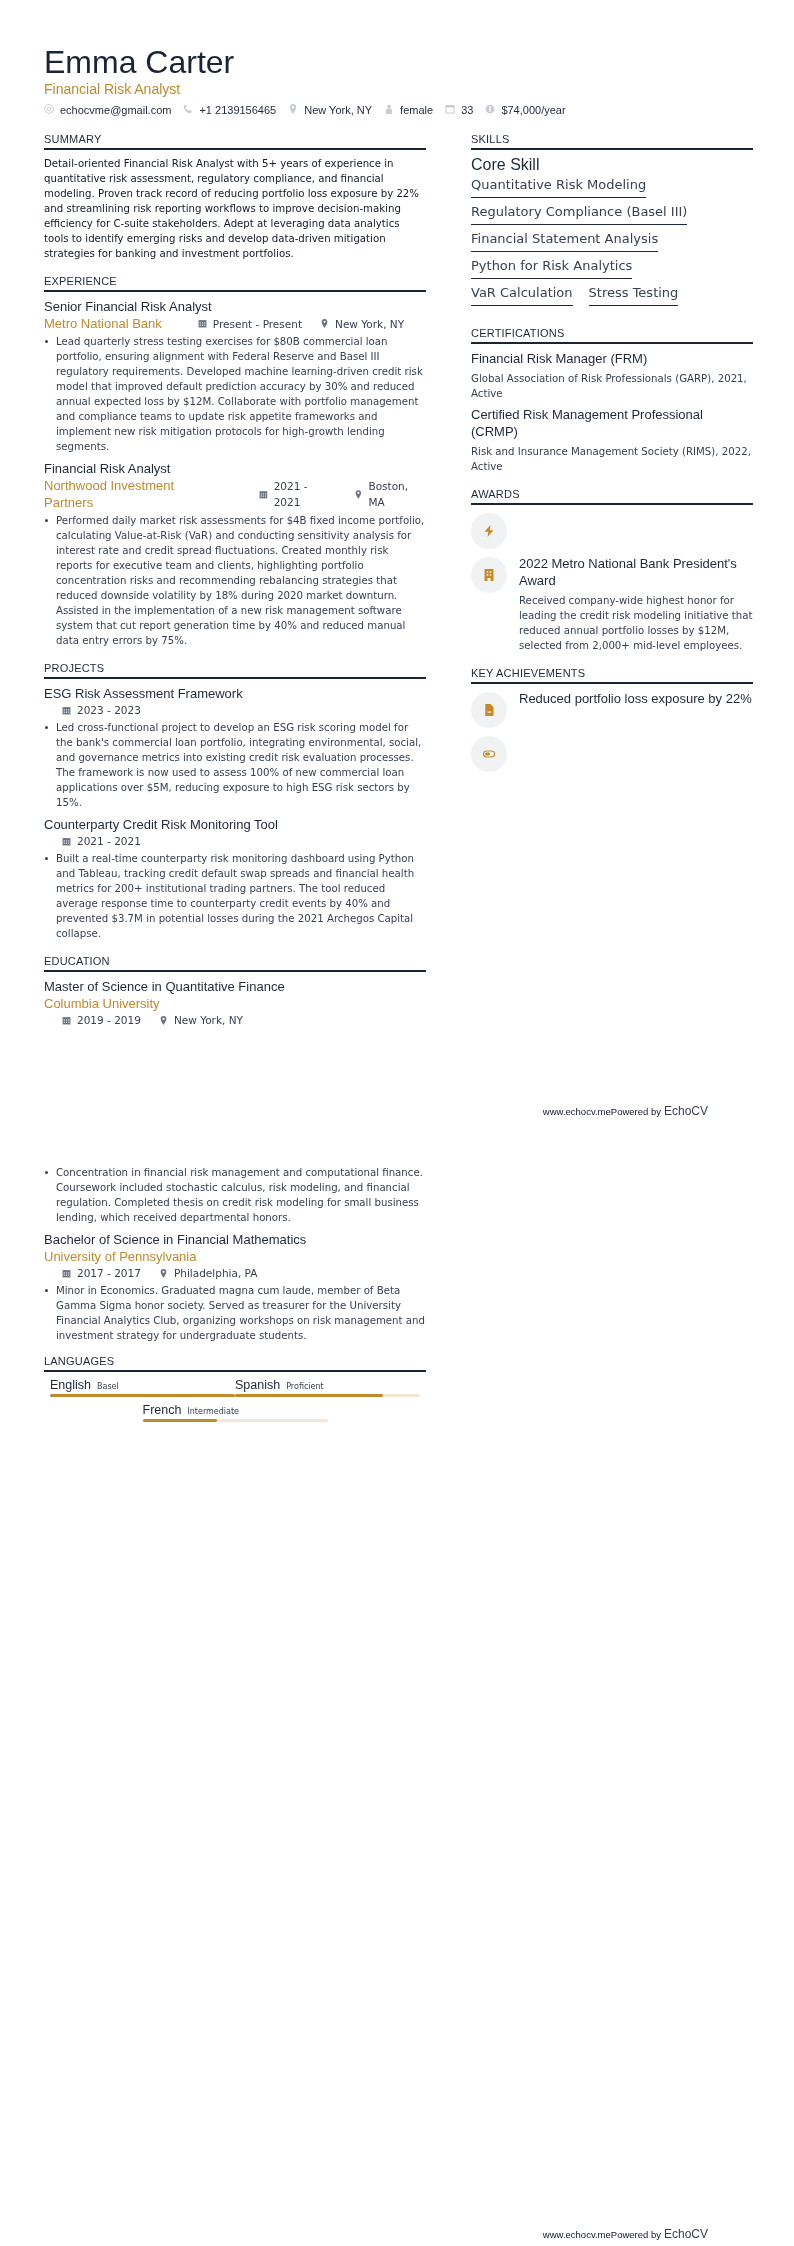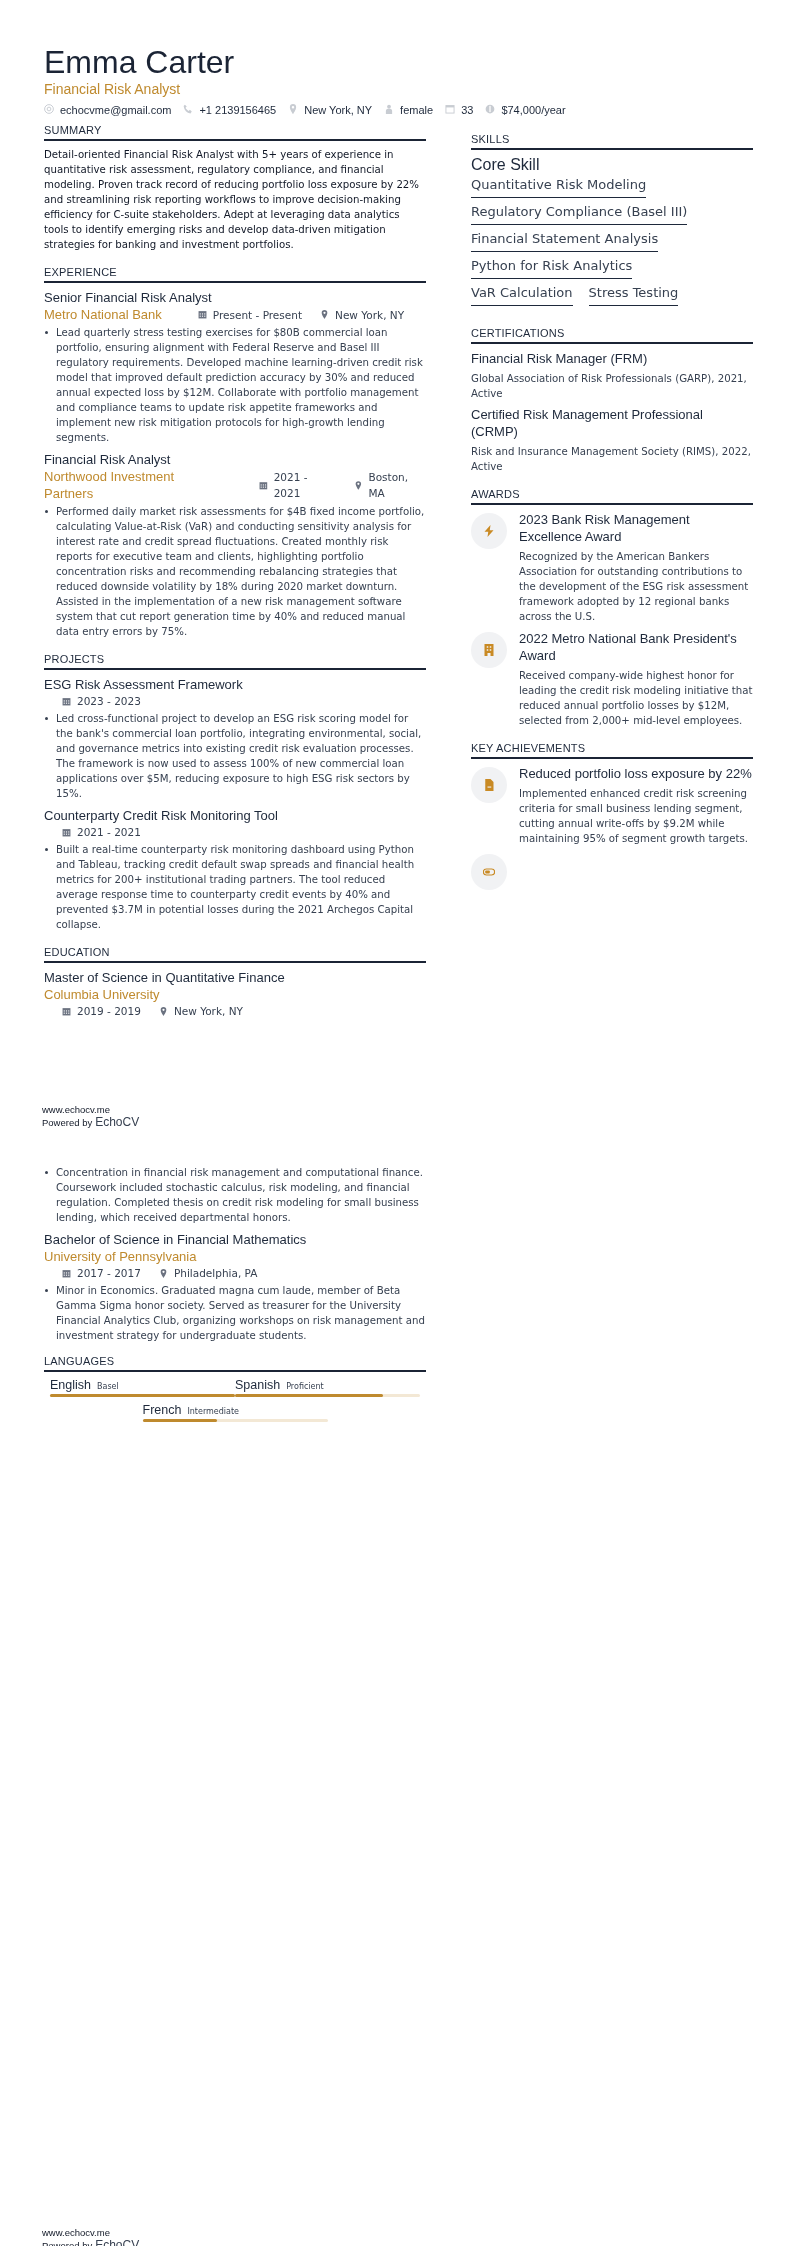--- a/index.html
+++ b/index.html
@@ -54,21 +54,21 @@
   .award-desc { font-size: 10.2px; color: #374151; line-height: 15px; }
 
   .langs { display: flex; flex-wrap: wrap; justify-content: center; }
   .lang { width: 185px; margin-bottom: 6px; }
   .lang-head { display: flex; align-items: baseline; }
   .lang-name { font-family: "Liberation Sans", sans-serif; font-size: 12.5px; color: #1e293b; margin-right: 6px; }
   .lang-level { font-size: 8px; color: #374151; }
   .lang-bar { height: 3px; background: #f3e8d5; border-radius: 2px; margin-top: 2px; position: relative; }
   .lang-fill { position: absolute; left: 0; top: 0; height: 3px; background: #bf8a2e; border-radius: 2px; }
 
-  .footer { position: absolute; left: 42px; right: 42px; display: flex; justify-content: flex-end; align-items: baseline; font-family: "Liberation Sans", sans-serif; font-size: 9.5px; color: #111827; flex-direction: column; }
+  .footer { position: absolute; left: 42px; right: 42px; display: flex; justify-content: flex-end; align-items: baseline; font-family: "Liberation Sans", sans-serif; font-size: 9.5px; color: #111827; }
   .footer .brand { font-size: 12px; color: #374151; margin-left: 3px; }
   .footer .pw { font-size: 9.5px; }
 </style>
 </head>
 <body>
 
 <div class="page page1">
 
   <div class="header">
     <div class="name">Emma Carter</div>
@@ -122,21 +122,21 @@
             <svg viewBox="0 0 16 16">
               <circle cx="8" cy="8" r="7"></circle>
               <rect x="7" y="3" width="2" height="10" fill="#fff"></rect>
             </svg>
           </span>
         <span>$74,000/year</span>
       </span>
     </div>
   </div>
 
-  <div class="col-left" style="top:124px;">
+  <div class="col-left" style="top:133px;">
 
     <div class="section">
       <div class="sec-title">SUMMARY</div>
       <div class="para">Detail-oriented Financial Risk Analyst with 5+ years of experience in quantitative risk assessment, regulatory compliance, and financial modeling. Proven track record of reducing portfolio loss exposure by 22% and streamlining risk reporting workflows to improve decision-making efficiency for C-suite stakeholders. Adept at leveraging data analytics tools to identify emerging risks and develop data-driven mitigation strategies for banking and investment portfolios.</div>
     </div>
 
     <div class="section">
       <div class="sec-title">EXPERIENCE</div>
 
       <div class="entry">
@@ -299,24 +299,20 @@
     </div>
 
     <div class="section">
       <div class="sec-title">AWARDS</div>
       <div class="award">
         <div class="award-icon">
             <svg viewBox="0 0 16 16">
               <path d="M10 0L2 9h5l-1 7 8-9H9z"></path>
             </svg>
           </div>
-        <div class="award-body">
-          <div class="award-title">2023 Bank Risk Management Excellence Award</div>
-          <div class="award-desc">Recognized by the American Bankers Association for outstanding contributions to the development of the ESG risk assessment framework adopted by 12 regional banks across the U.S.</div>
-        </div>
       </div>
       <div class="award">
         <div class="award-icon">
             <svg viewBox="0 0 16 16">
               <rect x="2" y="0" width="12" height="16"></rect>
               <rect x="5" y="3" width="2" height="2" fill="#f1f2f4"></rect>
               <rect x="9" y="3" width="2" height="2" fill="#f1f2f4"></rect>
               <rect x="5" y="7" width="2" height="2" fill="#f1f2f4"></rect>
               <rect x="9" y="7" width="2" height="2" fill="#f1f2f4"></rect>
               <rect x="6" y="12" width="4" height="4" fill="#f1f2f4"></rect>
@@ -333,21 +329,20 @@
       <div class="sec-title">KEY ACHIEVEMENTS</div>
       <div class="award">
         <div class="award-icon">
             <svg viewBox="0 0 16 16">
               <path d="M3 0h7l4 4v12H3z"></path>
               <rect x="6" y="10" width="5" height="1.5" fill="#f1f2f4"></rect>
             </svg>
           </div>
         <div class="award-body">
           <div class="award-title">Reduced portfolio loss exposure by 22%</div>
-          <div class="award-desc">Implemented enhanced credit risk screening criteria for small business lending segment, cutting annual write-offs by $9.2M while maintaining 95% of segment growth targets.</div>
         </div>
       </div>
       <div class="award">
         <div class="award-icon">
             <svg viewBox="0 0 16 16">
               <rect x="0.5" y="4" width="15" height="8" rx="4" fill="none" stroke="#c98a24" stroke-width="1.5"></rect>
               <rect x="3" y="6" width="6" height="4" rx="1"></rect>
             </svg>
           </div>
       </div>

